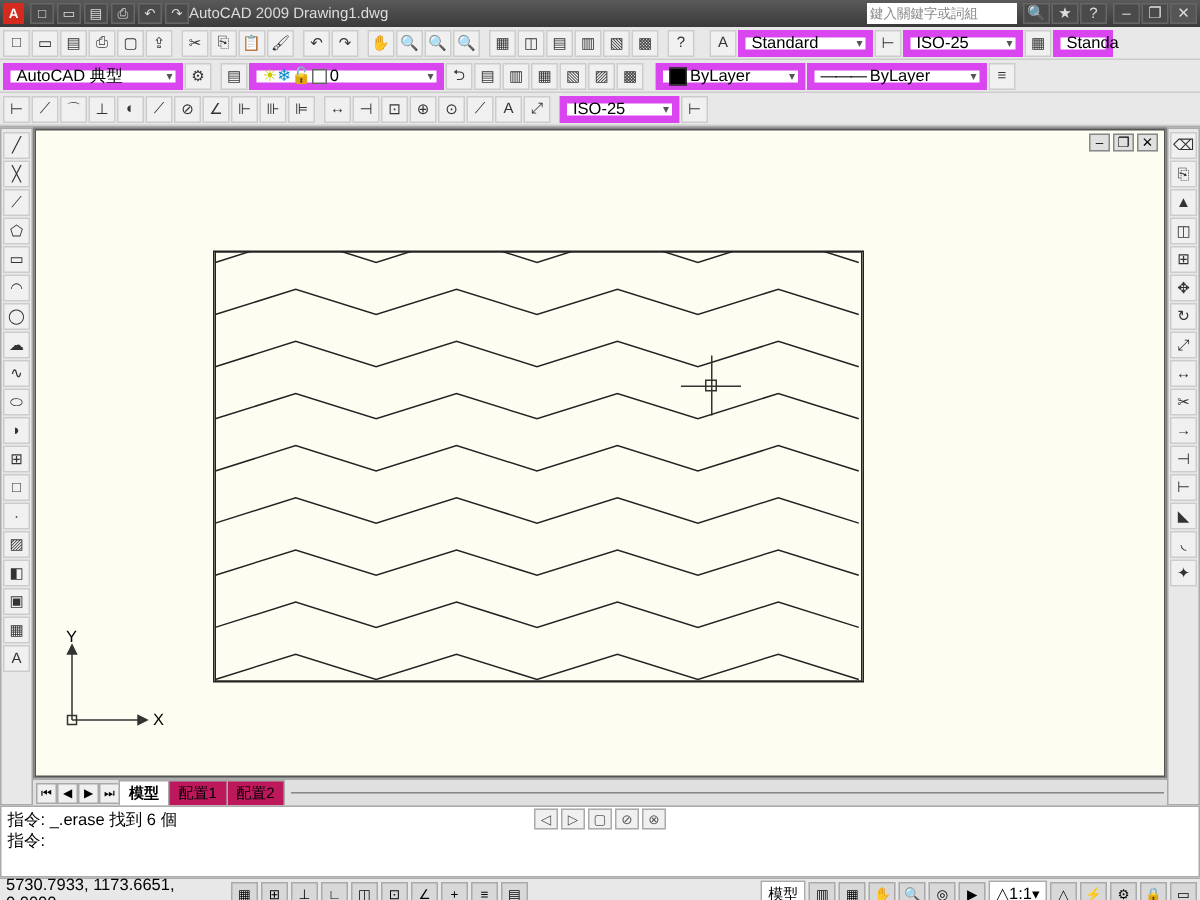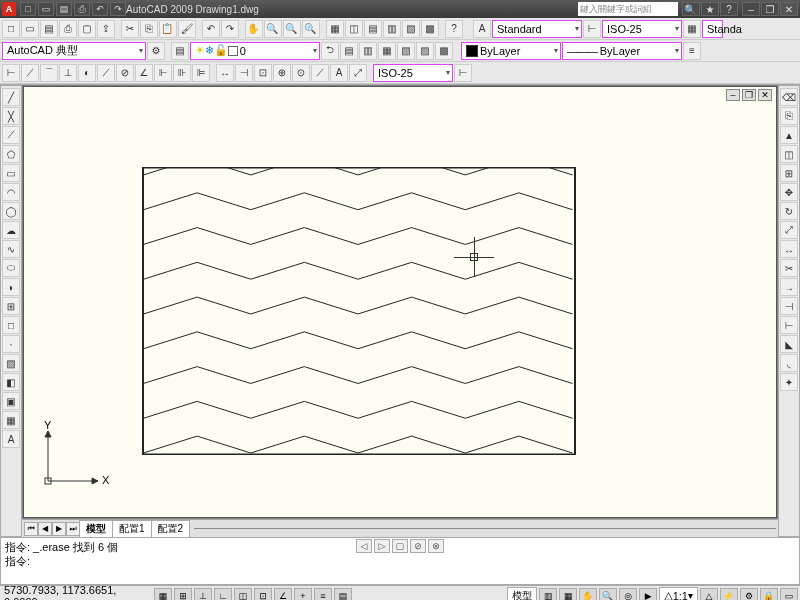--- a/index.html
+++ b/index.html
@@ -14,21 +14,21 @@
 .titlebar .search { width: 100px; height: 14px; background: #fff; color: #888; font-size: 9px; padding: 0 2px; display: flex; align-items: center; }
 .titlebar .wbtns { display: flex; gap: 1px; margin-left: 4px; }
 .titlebar .wbtn { width: 18px; height: 14px; background: #4a4a4a; border: 1px solid #666; color: #ddd; display: flex; align-items: center; justify-content: center; font-size: 10px; }
 .titlebar .wbtn.close { background: #555; }
 
 
 .toolbars { background: #e8e8e8; border-bottom: 1px solid #aaa; }
 .toolrow { height: 22px; display: flex; align-items: center; gap: 1px; padding: 1px 2px; border-bottom: 1px solid #ccc; }
 .tbtn { width: 18px; height: 18px; background: #f0f0f0; border: 1px solid #ccc; display: flex; align-items: center; justify-content: center; font-size: 10px; color: #333; }
 .sep { width: 4px; }
-.dropdown { height: 18px; background: #fff; border: 1px solid #d946ef; display: flex; align-items: center; padding: 0 2px 0 4px; font-size: 10px; }
+.dropdown { height: 18px; background: #fff; border: 5px solid #d946ef; display: flex; align-items: center; padding: 0 2px 0 4px; font-size: 10px; }
 .dropdown .dd-arrow { margin-left: auto; font-size: 8px; color: #555; }
 .cswatch { width: 12px; height: 12px; border: 1px solid #333; display: inline-block; margin-right: 2px; }
 .cswatch.black { background: #000; }
 .layersw { width: 10px; height: 10px; border: 1px solid #666; display: inline-block; }
 
 
 .main { display: flex; height: 452px; background: #808080; }
 .ltoolbar, .rtoolbar { width: 22px; background: #e8e8e8; border: 1px solid #aaa; display: flex; flex-direction: column; align-items: center; padding-top: 2px; gap: 1px; }
 .rtoolbar { width: 22px; }
 .vtbtn { width: 18px; height: 18px; background: #f0f0f0; border: 1px solid #ccc; display: flex; align-items: center; justify-content: center; font-size: 10px; color: #333; }
@@ -46,21 +46,21 @@
 
 .crosshair { position: absolute; left: 450px; top: 170px; pointer-events: none; }
 .crosshair::before, .crosshair::after { content: ""; position: absolute; background: #333; }
 .crosshair::before { width: 40px; height: 1px; left: -20px; top: 0; }
 .crosshair::after { width: 1px; height: 40px; left: 0; top: -20px; }
 .crosshair .box { position: absolute; width: 8px; height: 8px; border: 1px solid #333; left: -4px; top: -4px; }
 
 
 .tabs { height: 18px; background: #e0e0e0; border-top: 1px solid #aaa; display: flex; align-items: center; padding: 0 2px; gap: 0; }
 .tabs .tab-nav { width: 14px; height: 14px; border: 1px solid #aaa; background: #f0f0f0; font-size: 8px; display: flex; align-items: center; justify-content: center; }
-.tabs .tab { padding: 1px 6px; background: #ffffff; border: 1px solid #aaa; border-bottom: none; font-size: 10px; margin-left: -1px; }
+.tabs .tab { padding: 1px 6px; background: #be185d; border: 1px solid #aaa; border-bottom: none; font-size: 10px; margin-left: -1px; }
 .tabs .tab.active { background: #fff; font-weight: bold; }
 .tabs .scroller { flex: 1; border-bottom: 1px solid #888; height: 1px; margin-left: 4px; background: #ccc; }
 
 
 .cmdwin { height: 48px; background: #fff; border: 1px solid #aaa; padding: 2px 4px; font-family: "SimSun", monospace; font-size: 11px; line-height: 14px; overflow: hidden; position: relative; }
 .cmdwin .nav-overlay { position: absolute; left: 50%; top: 1px; transform: translateX(-50%); display: flex; gap: 2px; }
 .cmdwin .nav-overlay span { width: 16px; height: 14px; border: 1px solid #aaa; background: #f0f0f0; font-size: 9px; display: flex; align-items: center; justify-content: center; color: #555; }
 
 
 .statusbar { height: 20px; background: #e8e8e8; border-top: 1px solid #aaa; display: flex; align-items: center; padding: 0 2px; font-size: 10px; gap: 2px; }
@@ -132,27 +132,27 @@
     <div class="dropdown" style="width:90px">
       <span>Standard</span>
       <span class="dd-arrow">▾</span>
     </div>
     <div class="tbtn">⊢</div>
     <div class="dropdown" style="width:80px">
       <span>ISO-25</span>
       <span class="dd-arrow">▾</span>
     </div>
     <div class="tbtn">▦</div>
-    <div class="dropdown" style="width:21px">
+    <div class="dropdown" style="width:40px">
       <span>Standa</span>
     </div>
   </div>
 
   <div class="toolrow">
-    <div class="dropdown" style="width:144px">
+    <div class="dropdown" style="width:120px">
       <span>AutoCAD 典型</span>
       <span class="dd-arrow">▾</span>
     </div>
     <div class="tbtn">⚙</div>
     <div class="sep"></div>
     <div class="tbtn">▤</div>
     <div class="dropdown" style="width:130px">
       <span style="color:#cc0">☀</span>
         <span style="color:#08c">❄</span>
         <span style="color:#555">🔓</span>

